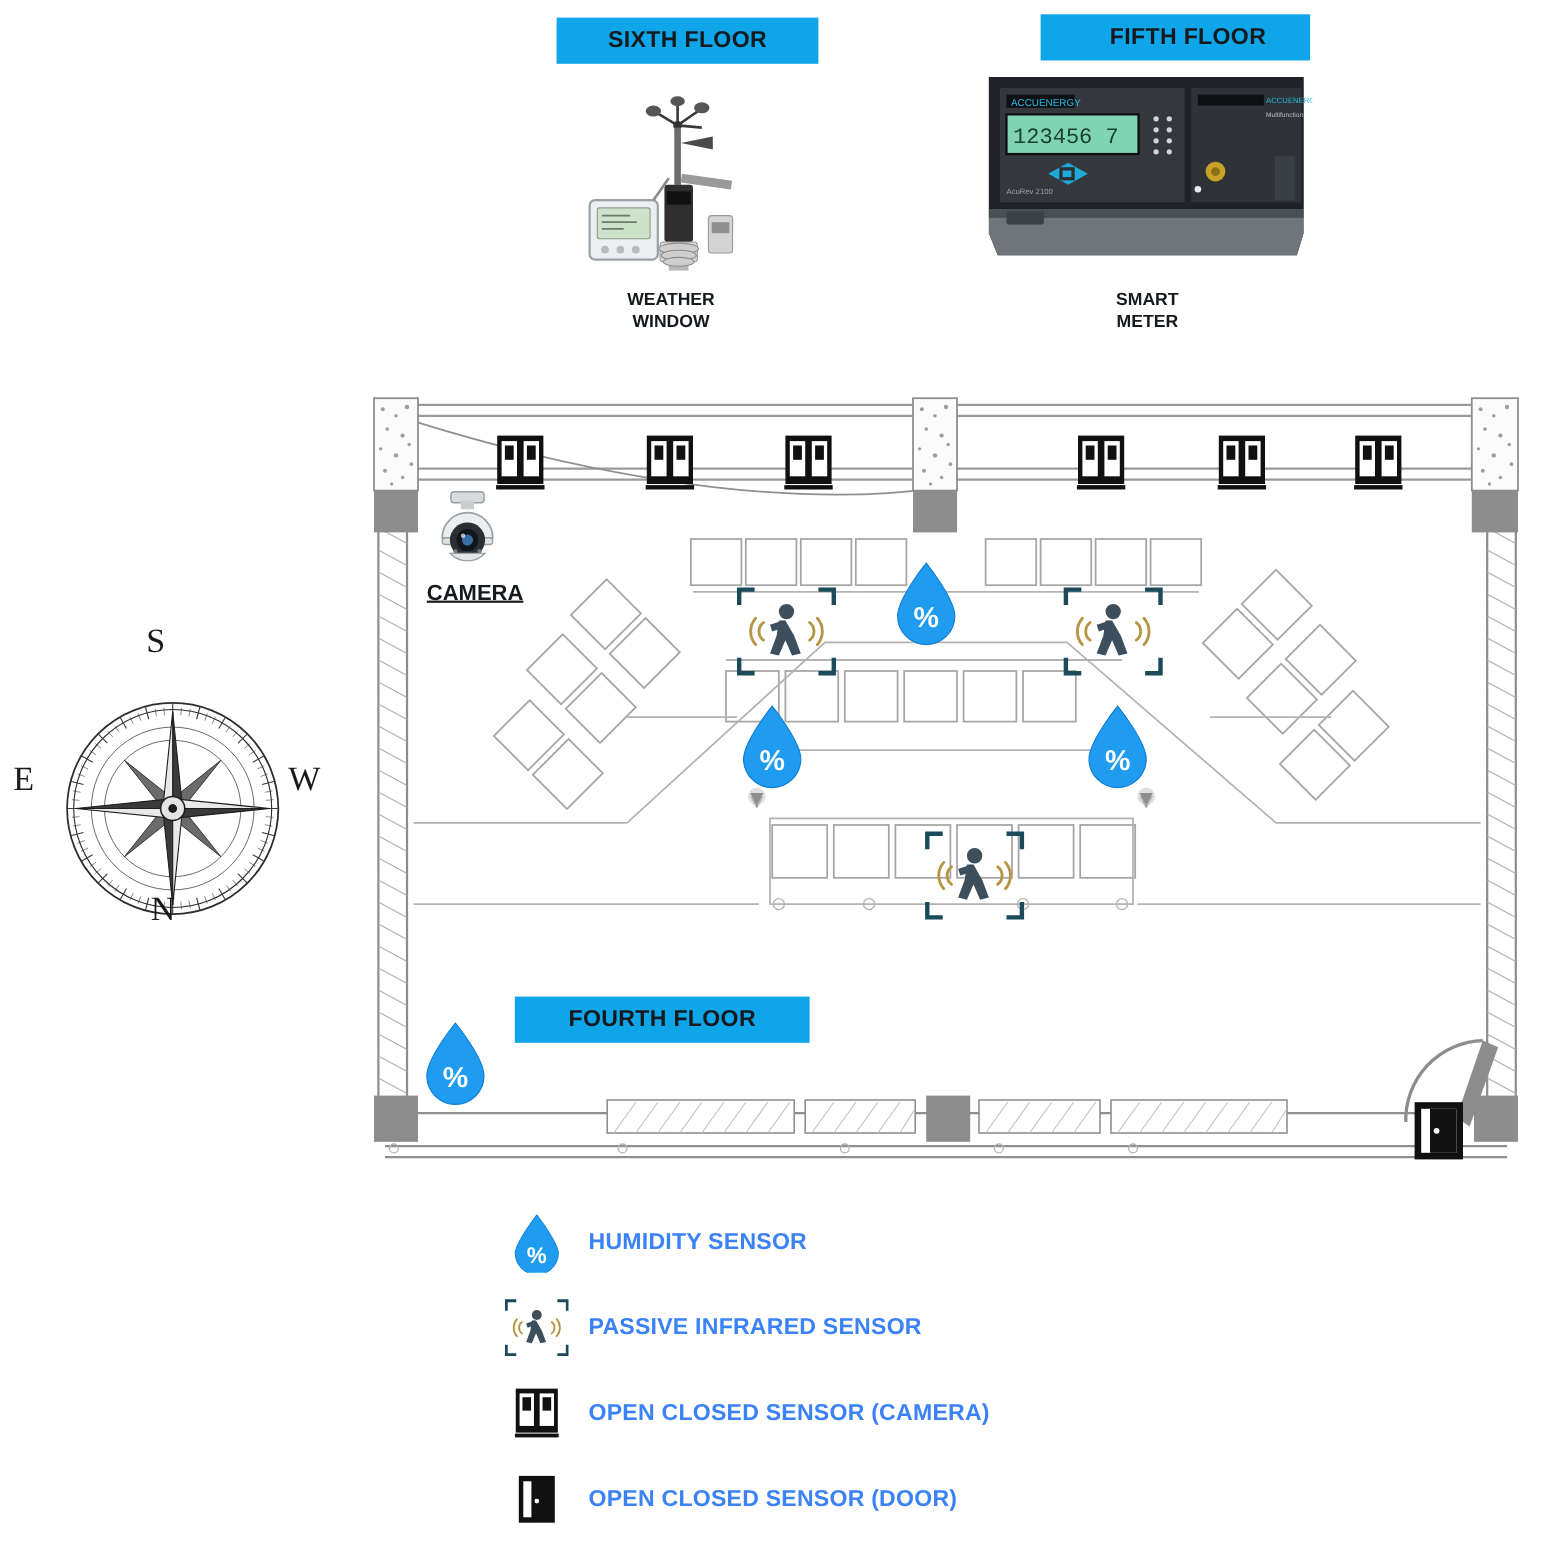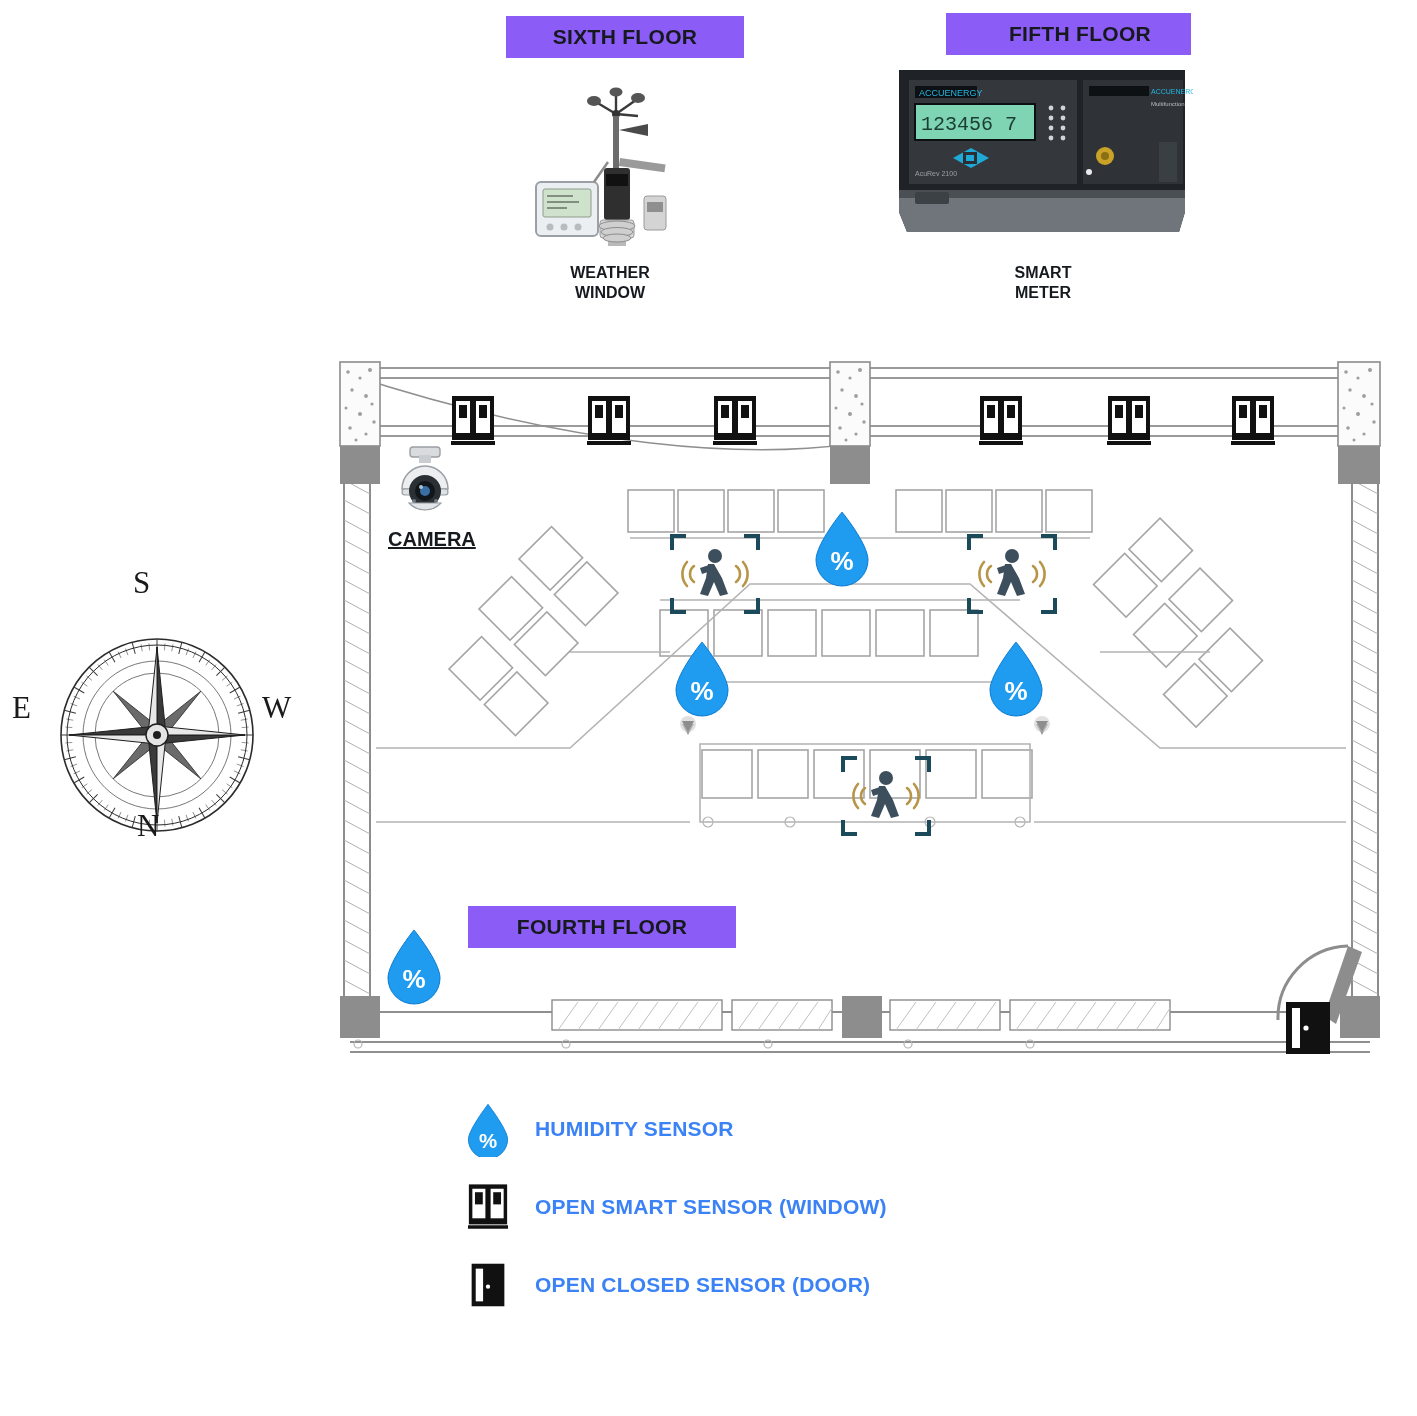--- a/index.html
+++ b/index.html
@@ -12,21 +12,21 @@
     height: 1416px;
     position: relative;
     font-family: "Liberation Sans", sans-serif;
     color: #111;
     overflow: hidden;
   }
   .abs { position: absolute; }
 
   
   .floor-tag {
-    background: #8b5cf6;
+    background: #0ea5e9;
     font-weight: bold;
     font-size: 21px;
     letter-spacing: 0.3px;
     color: #16191d;
     text-align: center;
     padding: 9px 18px;
     white-space: nowrap;
   }
 
   
@@ -784,33 +784,57 @@
   <div class="legend-row">
     <div class="legend-icon">
       <svg viewBox="0 0 54 64" width="46" height="56">
         <path d="M27 3 C 27 3, 50 33, 50 44 a 23 23 0 0 1 -46 0 C 4 33, 27 3, 27 3 Z" fill="#1f9cf0" stroke="#0b7ad1" stroke-width="1"></path>
         <text x="27" y="54" fill="#ffffff" font-family="Liberation Sans, sans-serif" font-size="24" font-weight="bold" text-anchor="middle">%</text>
       </svg>
     </div>
     <div class="legend-text">HUMIDITY SENSOR</div>
   </div>
 
+  <div class="legend-row">
+    <div class="legend-icon">
+      <svg viewBox="0 0 90 80" width="58" height="52">
+        <g stroke="#1b4a5a" stroke-width="4" fill="none">
+          <path d="M2 16 L2 2 L16 2"></path>
+            <path d="M74 2 L88 2 L88 16"></path>
+          <path d="M88 64 L88 78 L74 78"></path>
+            <path d="M16 78 L2 78 L2 64"></path>
+        </g>
+        <g fill="#3d4f5c">
+          <circle cx="45" cy="22" r="7"></circle>
+          <path d="M44 30 L52 44 L58 60 L50 62 L44 48 L38 62 L30 60 L36 44 L38 30 Z"></path>
+          <path d="M30 34 L42 30 L44 36 L32 40 Z"></path>
+        </g>
+        <g stroke="#b79547" stroke-width="2.6" fill="none" stroke-linecap="round">
+          <path d="M24 32 a 10 10 0 0 0 0 16"></path>
+          <path d="M17 28 a 18 18 0 0 0 0 24"></path>
+          <path d="M66 32 a 10 10 0 0 1 0 16"></path>
+          <path d="M73 28 a 18 18 0 0 1 0 24"></path>
+        </g>
+      </svg>
+    </div>
+    <div class="legend-text">PASSIVE INFRARED SENSOR</div>
+  </div>
 
   <div class="legend-row">
     <div class="legend-icon">
       <svg viewBox="0 0 46 56" width="40" height="50">
         <rect x="1" y="2" width="44" height="46" fill="#111"></rect>
         <rect x="4" y="6" width="17" height="36" fill="#ffffff" stroke="#111" stroke-width="2"></rect>
         <rect x="25" y="6" width="17" height="36" fill="#ffffff" stroke="#111" stroke-width="2"></rect>
         <rect x="8" y="11" width="9" height="14" fill="#111"></rect>
         <rect x="29" y="11" width="9" height="14" fill="#111"></rect>
         <rect x="0" y="49" width="46" height="4" fill="#111"></rect>
       </svg>
     </div>
-    <div class="legend-text">OPEN SMART SENSOR (WINDOW)</div>
+    <div class="legend-text">OPEN CLOSED SENSOR (CAMERA)</div>
   </div>
 
   <div class="legend-row">
     <div class="legend-icon">
       <svg viewBox="0 0 44 56" width="36" height="48">
         <rect x="2" y="2" width="40" height="52" fill="#111"></rect>
         <rect x="7" y="8" width="30" height="40" fill="#ffffff"></rect>
         <rect x="16" y="4" width="24" height="48" fill="#111"></rect>
         <circle cx="22" cy="30" r="2.6" fill="#ffffff"></circle>
       </svg>

